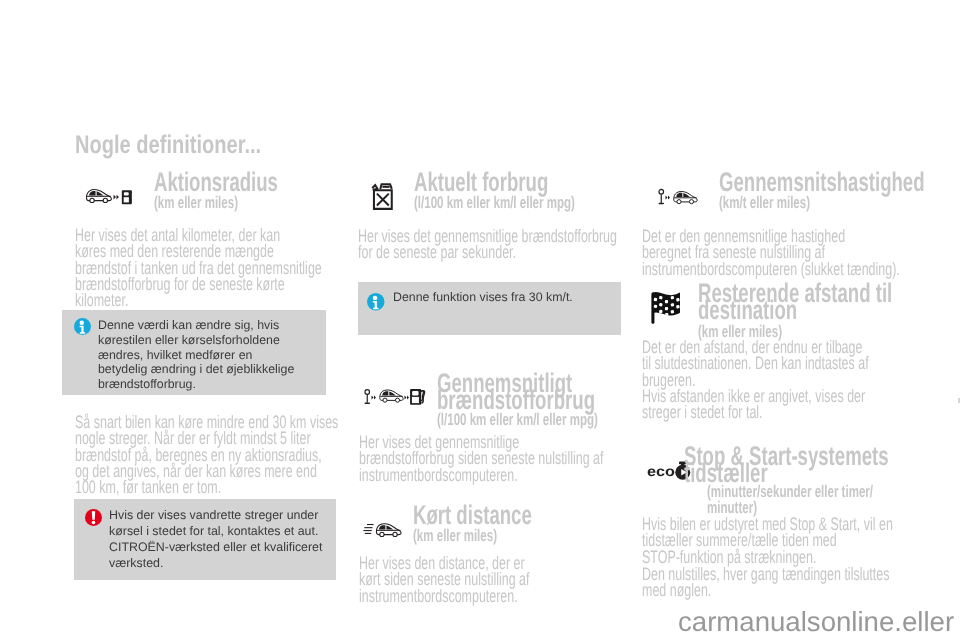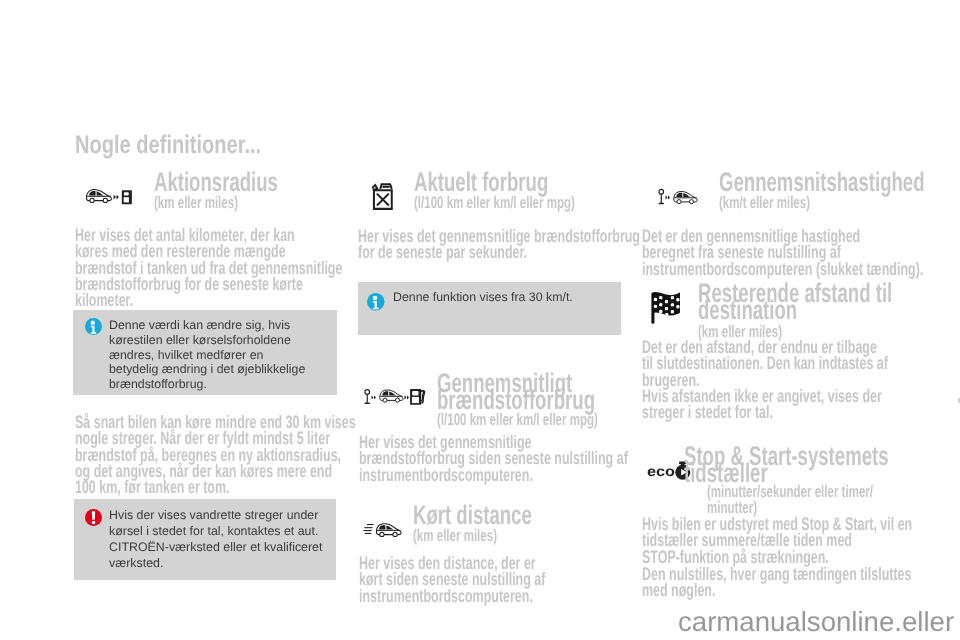--- a/index.html
+++ b/index.html
@@ -14,21 +14,21 @@
   .page-title .cnd{transform:scaleX(0.79);width:126.582%;}
   .sec-title  .cnd{transform:scaleX(0.6885);width:145.243%;}
   .sec-sub    .cnd{transform:scaleX(0.6885);width:145.243%;}
   .para       .cnd{transform:scaleX(0.6885);width:145.243%;}
 
   .iconbox{position:absolute;background:#fff;}
   .iconbox svg{display:block;position:absolute;}
 
   .sec-title{position:absolute;font-size:27px;font-weight:bold;color:#c7c7c7;line-height:16.9px;padding-top:4px;}
   .sec-sub{position:absolute;font-size:16.75px;font-weight:bold;color:#c7c7c7;line-height:16.3px;padding-top:2px;}
-  .para{position:absolute;font-size:18.13px;color:#c7c7c7;line-height:16.3px;padding-top:1px;font-weight:bold;}
+  .para{position:absolute;font-size:18.13px;color:#c7c7c7;line-height:16.3px;padding-top:1px;}
   .page-title{position:absolute;font-size:25.4px;font-weight:bold;color:#c7c7c7;line-height:20px;padding-top:3px;}
 
   .note{position:absolute;background:#d3d3d3;}
   .note-txt{position:absolute;font-size:12.35px;color:#3b3b3b;line-height:14.75px;}
   .warn-txt{position:absolute;font-size:12.4px;color:#3b3b3b;line-height:16px;}
 
   .wm{position:absolute;font-size:27.6px;color:#989898;font-weight:normal;}
   .edge-tab{position:absolute;background:#d5d5d5;}
 </style>
 </head>
@@ -68,21 +68,21 @@
   <div class="sec-title" style="left:154px;top:170px;width:200px">
     <span class="cnd">Aktionsradius</span>
   </div>
   <div class="sec-sub" style="left:154px;top:193px;width:200px">
     <span class="cnd">(km eller miles)</span>
   </div>
   <div class="para" style="left:75px;top:226px;width:250px">
     <span class="cnd">Her vises det antal kilometer, der kan<br>køres med den resterende mængde<br>brændstof i tanken ud fra det gennemsnitlige<br>brændstofforbrug for de seneste kørte<br>kilometer.</span>
   </div>
 
-  <div class="note" style="left:73px;top:310px;width:264px;height:85px">
+  <div class="note" style="left:62px;top:310px;width:264px;height:85px">
     <svg style="position:absolute;left:12px;top:8px" width="17" height="17" viewBox="0 0 34 34">
       <circle cx="17" cy="17" r="17" fill="#16a9dc"></circle>
       <circle cx="15.6" cy="9.6" r="4.4" fill="#fff"></circle>
       <path d="M11.2 15.4 L19.2 15.4 L19.2 28.6 L22.4 28.6 L22.4 31.6 L11.6 31.6 L11.6 28.6 L14.8 28.6 L14.8 18.6 L11.2 18.6 Z" fill="#fff"></path>
     </svg>
     <div class="note-txt" style="left:36px;top:8px;width:222px">Denne værdi kan ændre sig, hvis<br>kørestilen eller kørselsforholdene<br>ændres, hvilket medfører en<br>betydelig ændring i det øjeblikkelige<br>brændstofforbrug.</div>
   </div>
 
   <div class="para" style="left:75px;top:413px;width:265px">
     <span class="cnd">Så snart bilen kan køre mindre end 30 km vises<br>nogle streger. Når der er fyldt mindst 5 liter<br>brændstof på, beregnes en ny aktionsradius,<br>og det angives, når der kan køres mere end<br>100 km, før tanken er tom.</span>

